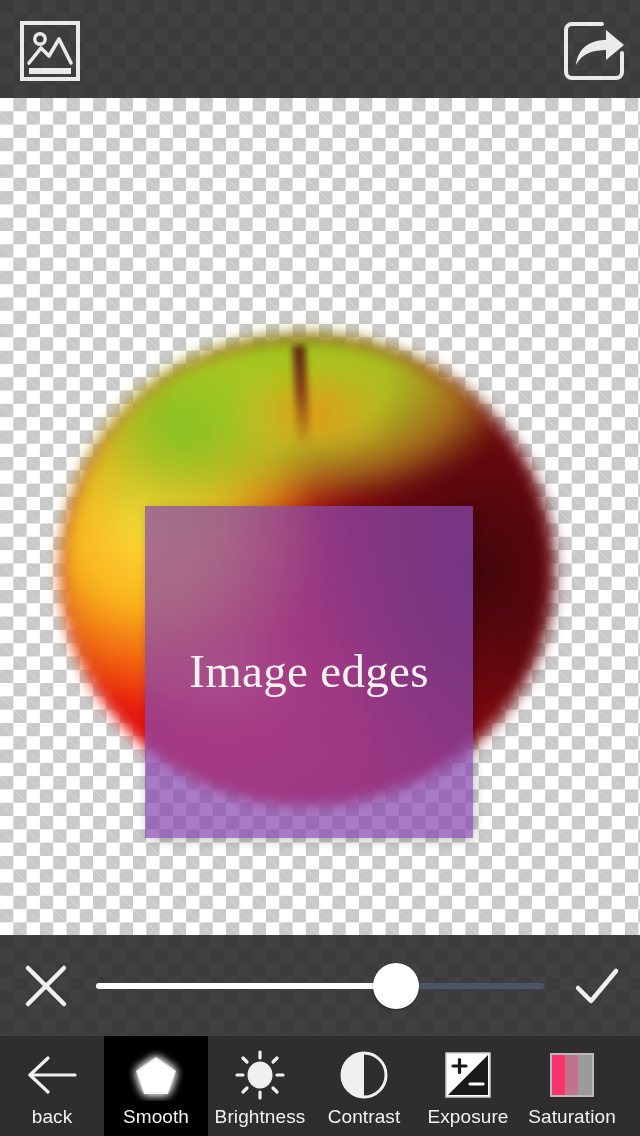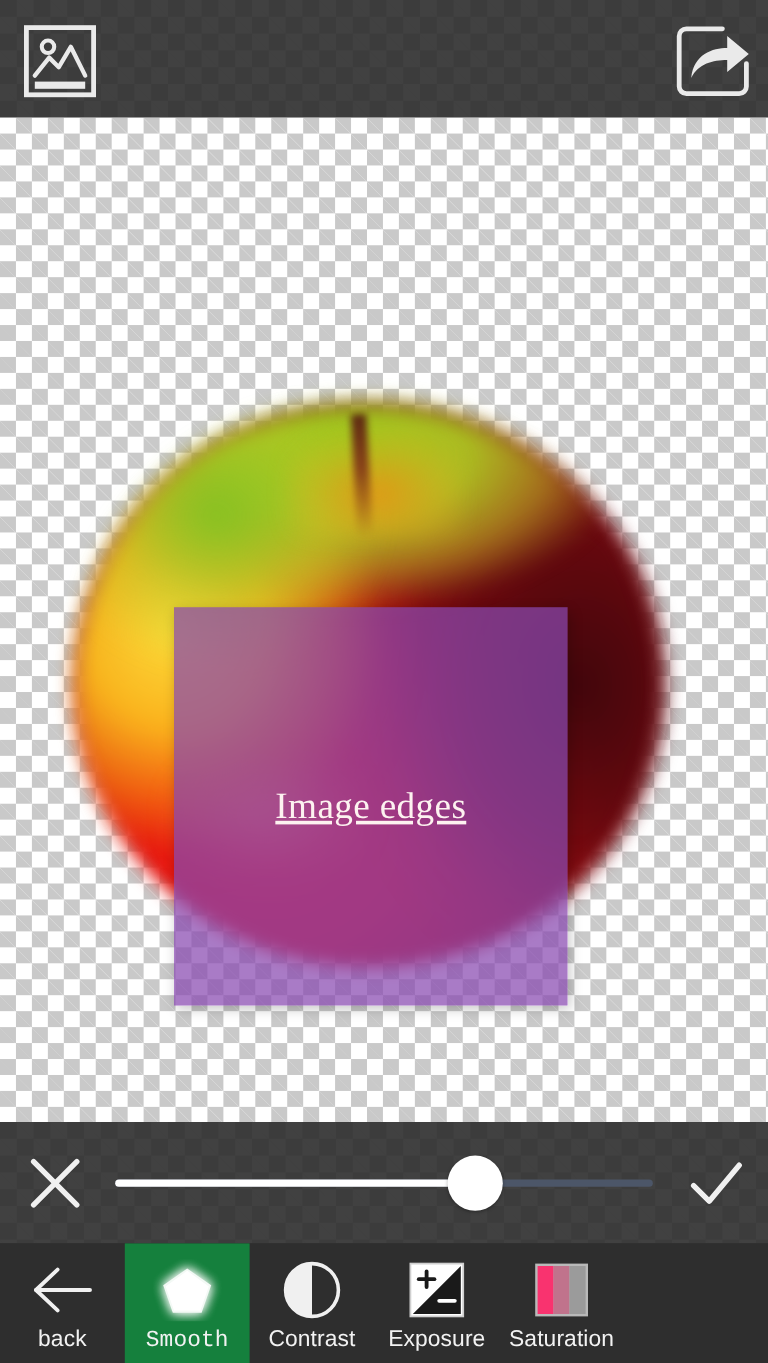--- a/index.html
+++ b/index.html
@@ -162,26 +162,25 @@
     background: rgba(136,72,176,0.72);
     display: flex;
     flex-direction: column;
     align-items: center;
     justify-content: center;
     box-shadow: 2px 3px 10px rgba(0,0,0,0.22);
   }
   .overlay-line {
     font-family: "Liberation Serif", "DejaVu Serif", serif;
     color: #fdf2f0;
-    font-size: 31px;
+    font-size: 47px;
     line-height: 1.22;
     letter-spacing: 0.3px;
     text-align: left;
     white-space: nowrap;
-    text-decoration: underline;
   }
 
   
   #slider-bar {
     position: absolute;
     left: 0; top: 935px;
     width: 640px;
     height: 101px;
   }
   #slider-cancel, #slider-confirm {
@@ -351,40 +350,58 @@
     <div class="tool">
       <div class="tool-icon">
         <svg width="56" height="42" viewBox="0 0 56 42">
           <line x1="6" y1="21" x2="51" y2="21" stroke="#f0f0f0" stroke-width="3.2" stroke-linecap="round"></line>
           <polyline points="24,4 6,21 24,38" fill="none" stroke="#f0f0f0" stroke-width="3.2" stroke-linecap="round" stroke-linejoin="round"></polyline>
         </svg>
       </div>
       <div class="tool-label">back</div>
     </div>
 
-    <div class="tool active" style="background: #15803d; font-family: Liberation Mono, monospace;">
+    <div class="tool active" style="background: #000000;">
       <div class="tool-icon">
         <svg width="58" height="52" viewBox="0 0 58 52">
           <defs>
             <filter id="pentGlow" x="-60%" y="-60%" width="220%" height="220%">
               <feGaussianBlur stdDeviation="5" result="b"></feGaussianBlur>
               <feMerge>
                   <feMergeNode in="b"></feMergeNode>
                   <feMergeNode in="b"></feMergeNode>
                   <feMergeNode in="SourceGraphic"></feMergeNode>
                 </feMerge>
             </filter>
           </defs>
           <polygon points="29,8 49,22 41,45 17,45 9,22" fill="#ffffff" filter="url(#pentGlow)" opacity="0.95"></polygon>
           <polygon points="29,10 47,23 40,43 18,43 11,23" fill="#ffffff"></polygon>
         </svg>
       </div>
       <div class="tool-label">Smooth</div>
     </div>
 
+    <div class="tool">
+      <div class="tool-icon">
+        <svg width="56" height="52" viewBox="0 0 56 52">
+          <ellipse cx="28" cy="26" rx="12.5" ry="13.5" fill="#f0f0f0"></ellipse>
+          <g stroke="#f0f0f0" stroke-width="3.2" stroke-linecap="round">
+            <line x1="28" y1="3" x2="28" y2="9"></line>
+            <line x1="28" y1="43" x2="28" y2="49"></line>
+            <line x1="5" y1="26" x2="11" y2="26"></line>
+            <line x1="45" y1="26" x2="51" y2="26"></line>
+            <line x1="11" y1="9" x2="15" y2="13"></line>
+            <line x1="41" y1="39" x2="45" y2="43"></line>
+            <line x1="45" y1="9" x2="41" y2="13"></line>
+            <line x1="15" y1="39" x2="11" y2="43"></line>
+          </g>
+        </svg>
+      </div>
+      <div class="tool-label">Brightness</div>
+    </div>
 
     <div class="tool">
       <div class="tool-icon">
         <svg width="52" height="52" viewBox="0 0 52 52">
           <circle cx="26" cy="26" r="22" fill="none" stroke="#f0f0f0" stroke-width="3"></circle>
           <path d="M26 4 A22 22 0 0 0 26 48 Z" fill="#f0f0f0"></path>
         </svg>
       </div>
       <div class="tool-label">Contrast</div>
     </div>

